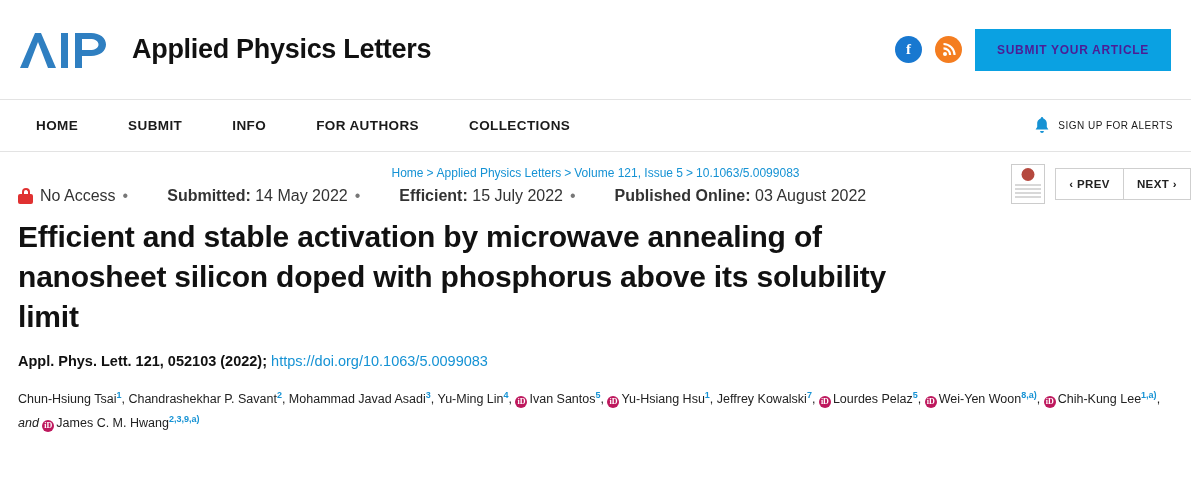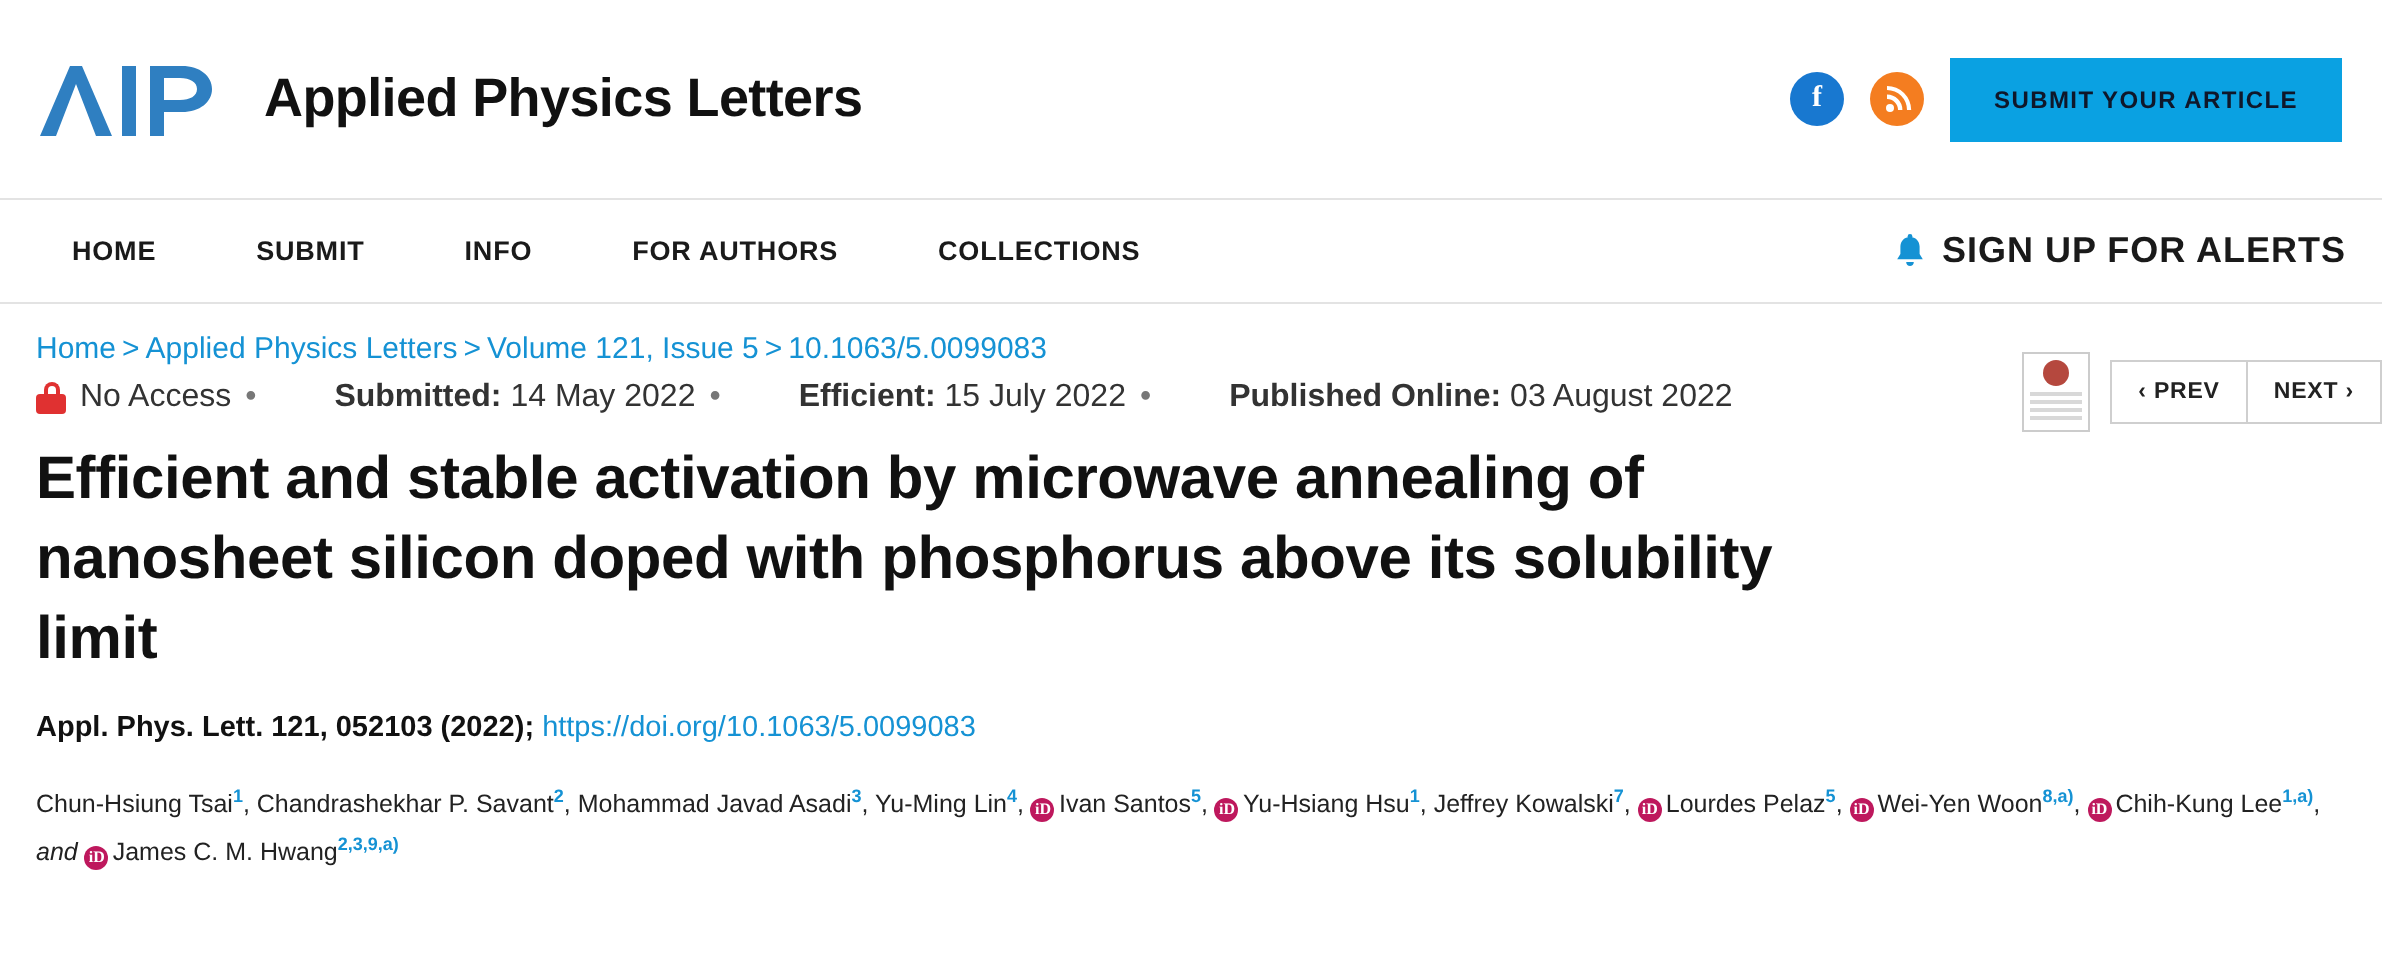--- a/index.html
+++ b/index.html
@@ -58,21 +58,21 @@
     font-size: 15px;
     font-weight: bold;
     line-height: 1;
     cursor: pointer;
   }
   .fb { background: #1878d0; font-family: "Liberation Serif", serif; }
   .rss { background: #f47d20; }
   .rss svg { display: block; }
   .submit-btn {
     background: #0aa1e2;
-    color: #0f172a;
+    color: #4c1d95;
     font-size: 12px;
     font-weight: bold;
     letter-spacing: 0.7px;
     padding: 14px 22px;
     border: none;
     cursor: pointer;
     white-space: nowrap;
   }
 
   
@@ -100,38 +100,39 @@
   .nav-item:first-child { padding-left: 18px; }
   .nav-right {
     margin-left: auto;
     display: flex;
     align-items: center;
     gap: 8px;
     padding-right: 0px;
   }
   .bell-icon { display: block; }
   .alerts-label {
-    font-size: 18px;
-    font-weight: bold;
+    font-size: 10px;
+    font-weight: normal;
     letter-spacing: 0.5px;
     color: #1a1a1a;
     white-space: nowrap;
     cursor: pointer;
   }
 
   
   .article {
     padding: 14px 18px 0 18px;
     position: relative;
   }
   .breadcrumb {
-    font-size: 15px;
+    font-size: 12px;
     color: #0a7bc0;
     margin-bottom: 7px;
     white-space: nowrap;
+    text-align: center;
   }
   .breadcrumb a {
     color: #1592d4;
     text-decoration: none;
     cursor: pointer;
   }
   .breadcrumb .sep { color: #1592d4; margin: 0 3px; }
 
   .access-line {
     display: flex;
@@ -210,21 +211,21 @@
     text-align: center;
     vertical-align: -1px;
     margin-right: 2px;
     font-family: "Liberation Serif", serif;
     cursor: pointer;
   }
 
   
   .article-tools {
     position: absolute;
-    top: 24px;
+    top: 12px;
     right: 0px;
     display: flex;
     align-items: center;
     gap: 10px;
   }
   .thumb {
     width: 34px;
     height: 40px;
     border: 1px solid #cccccc;
     background: #ffffff;

